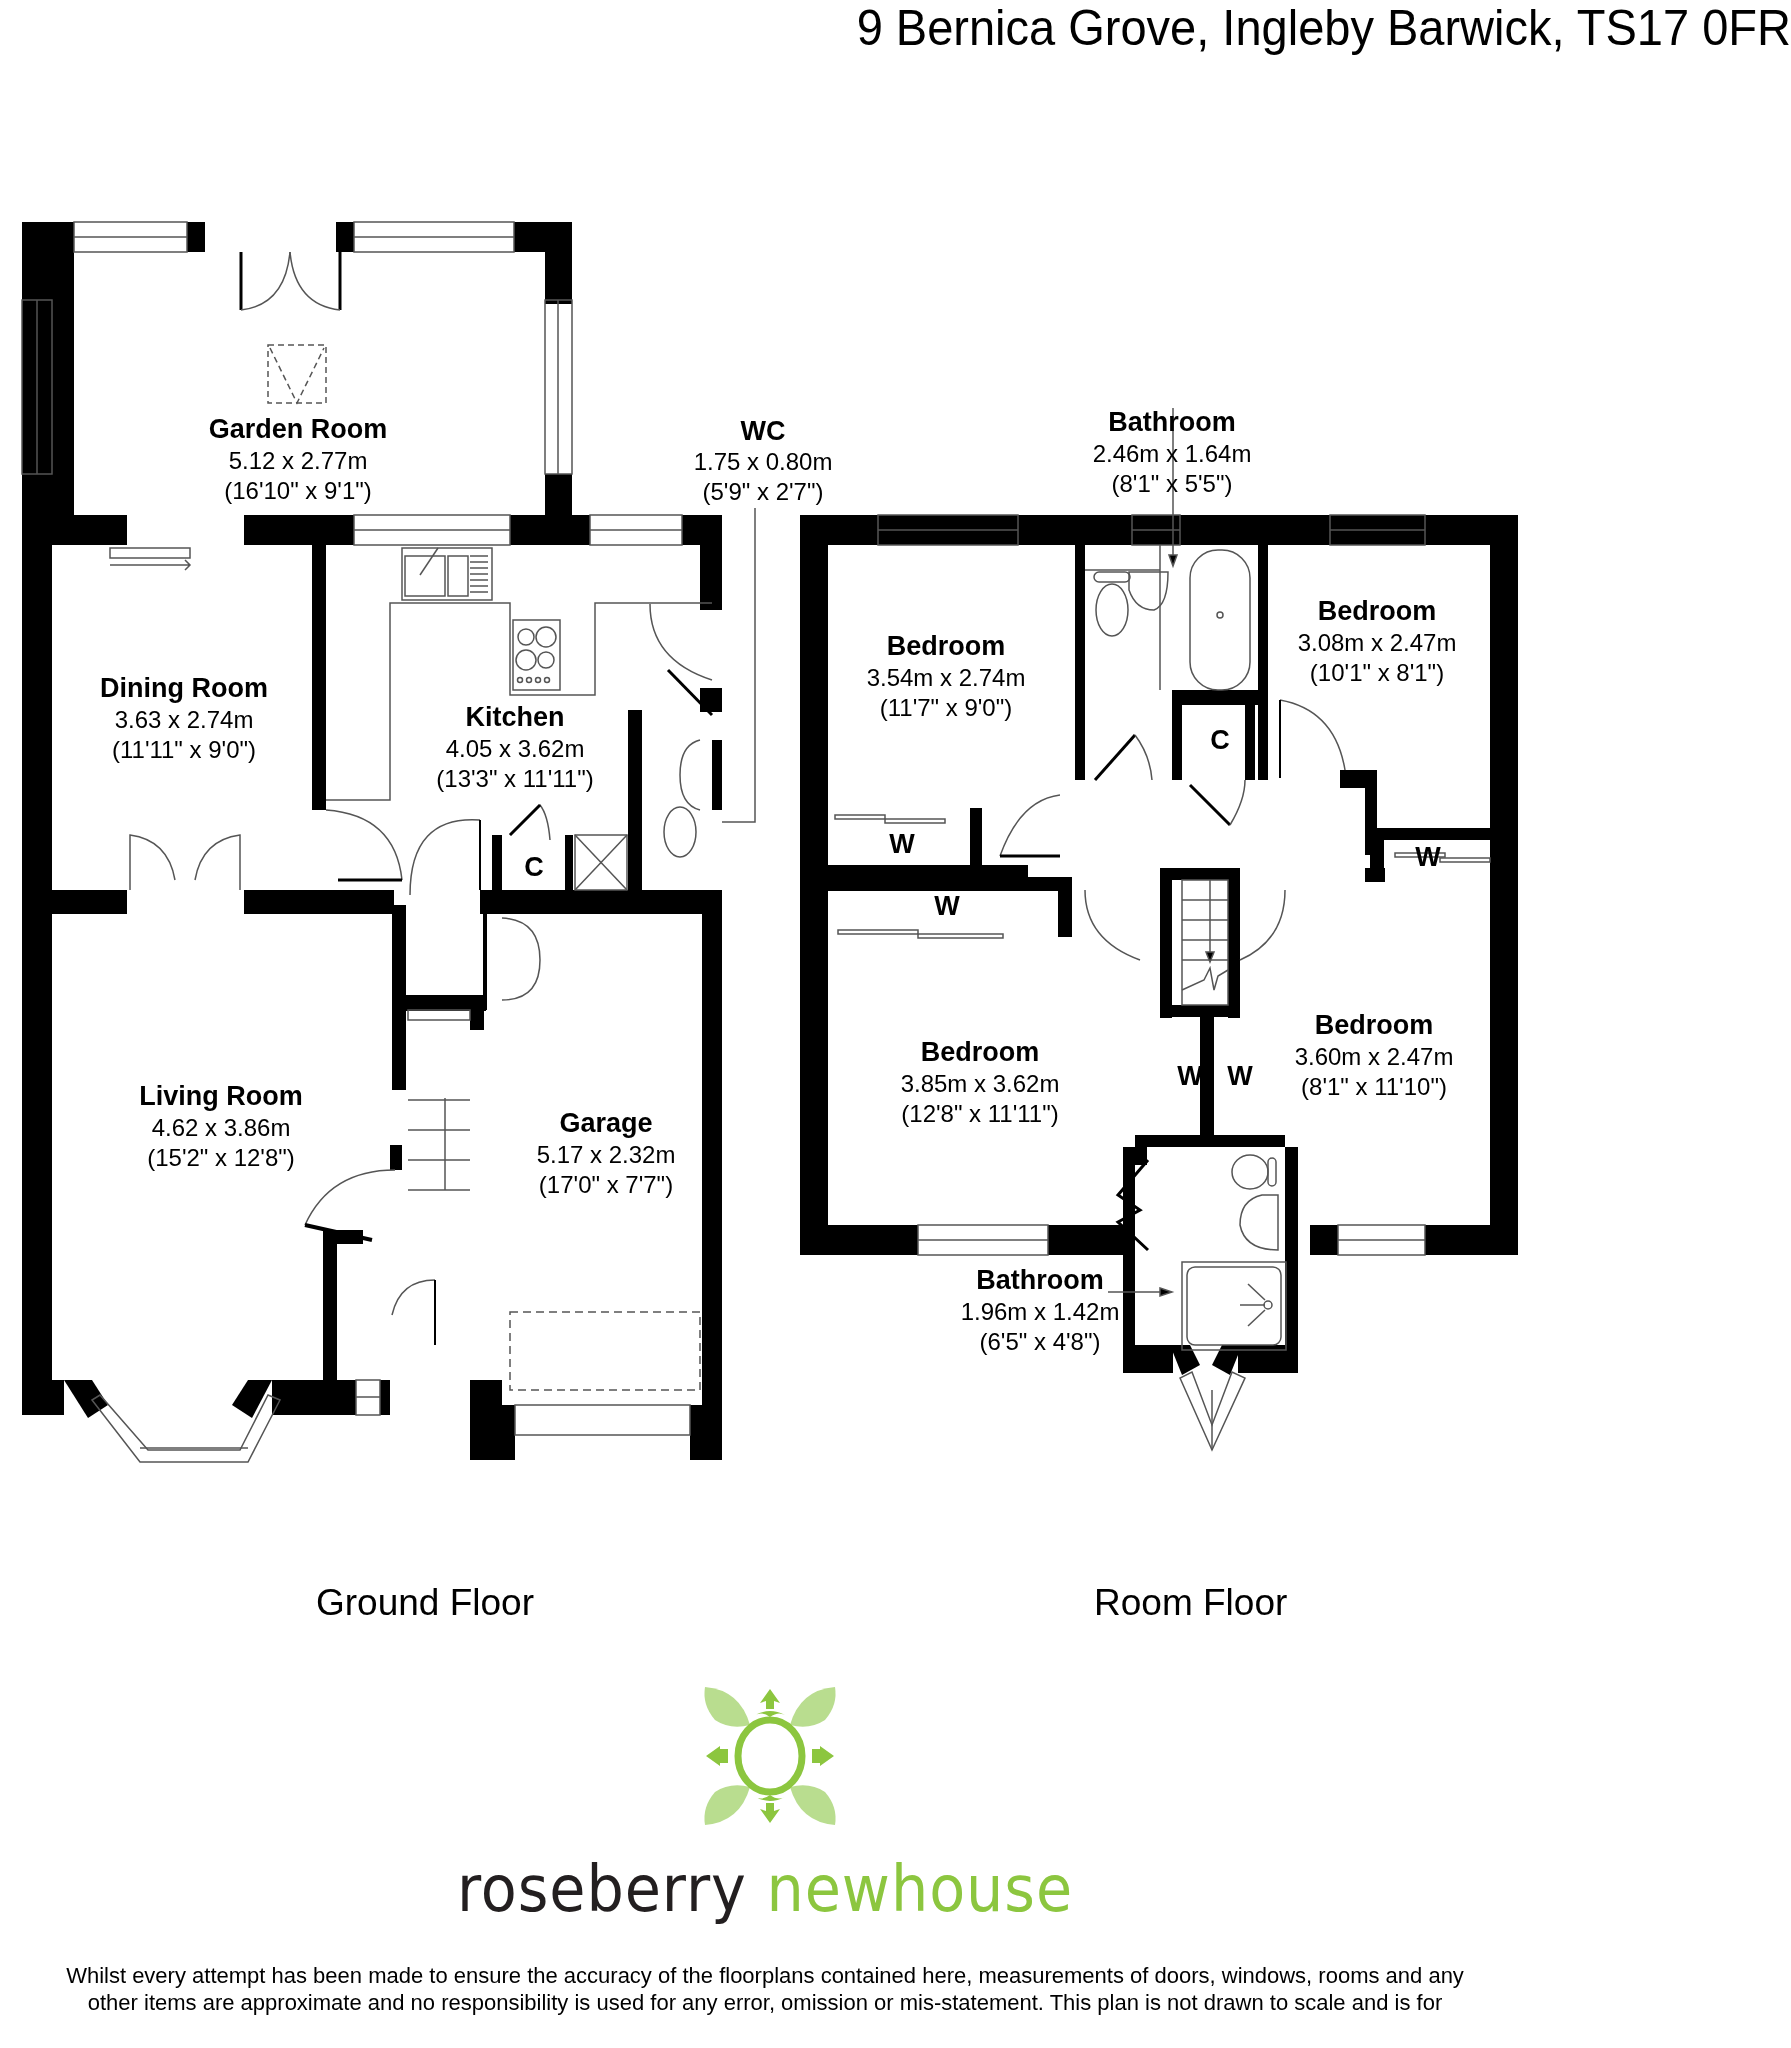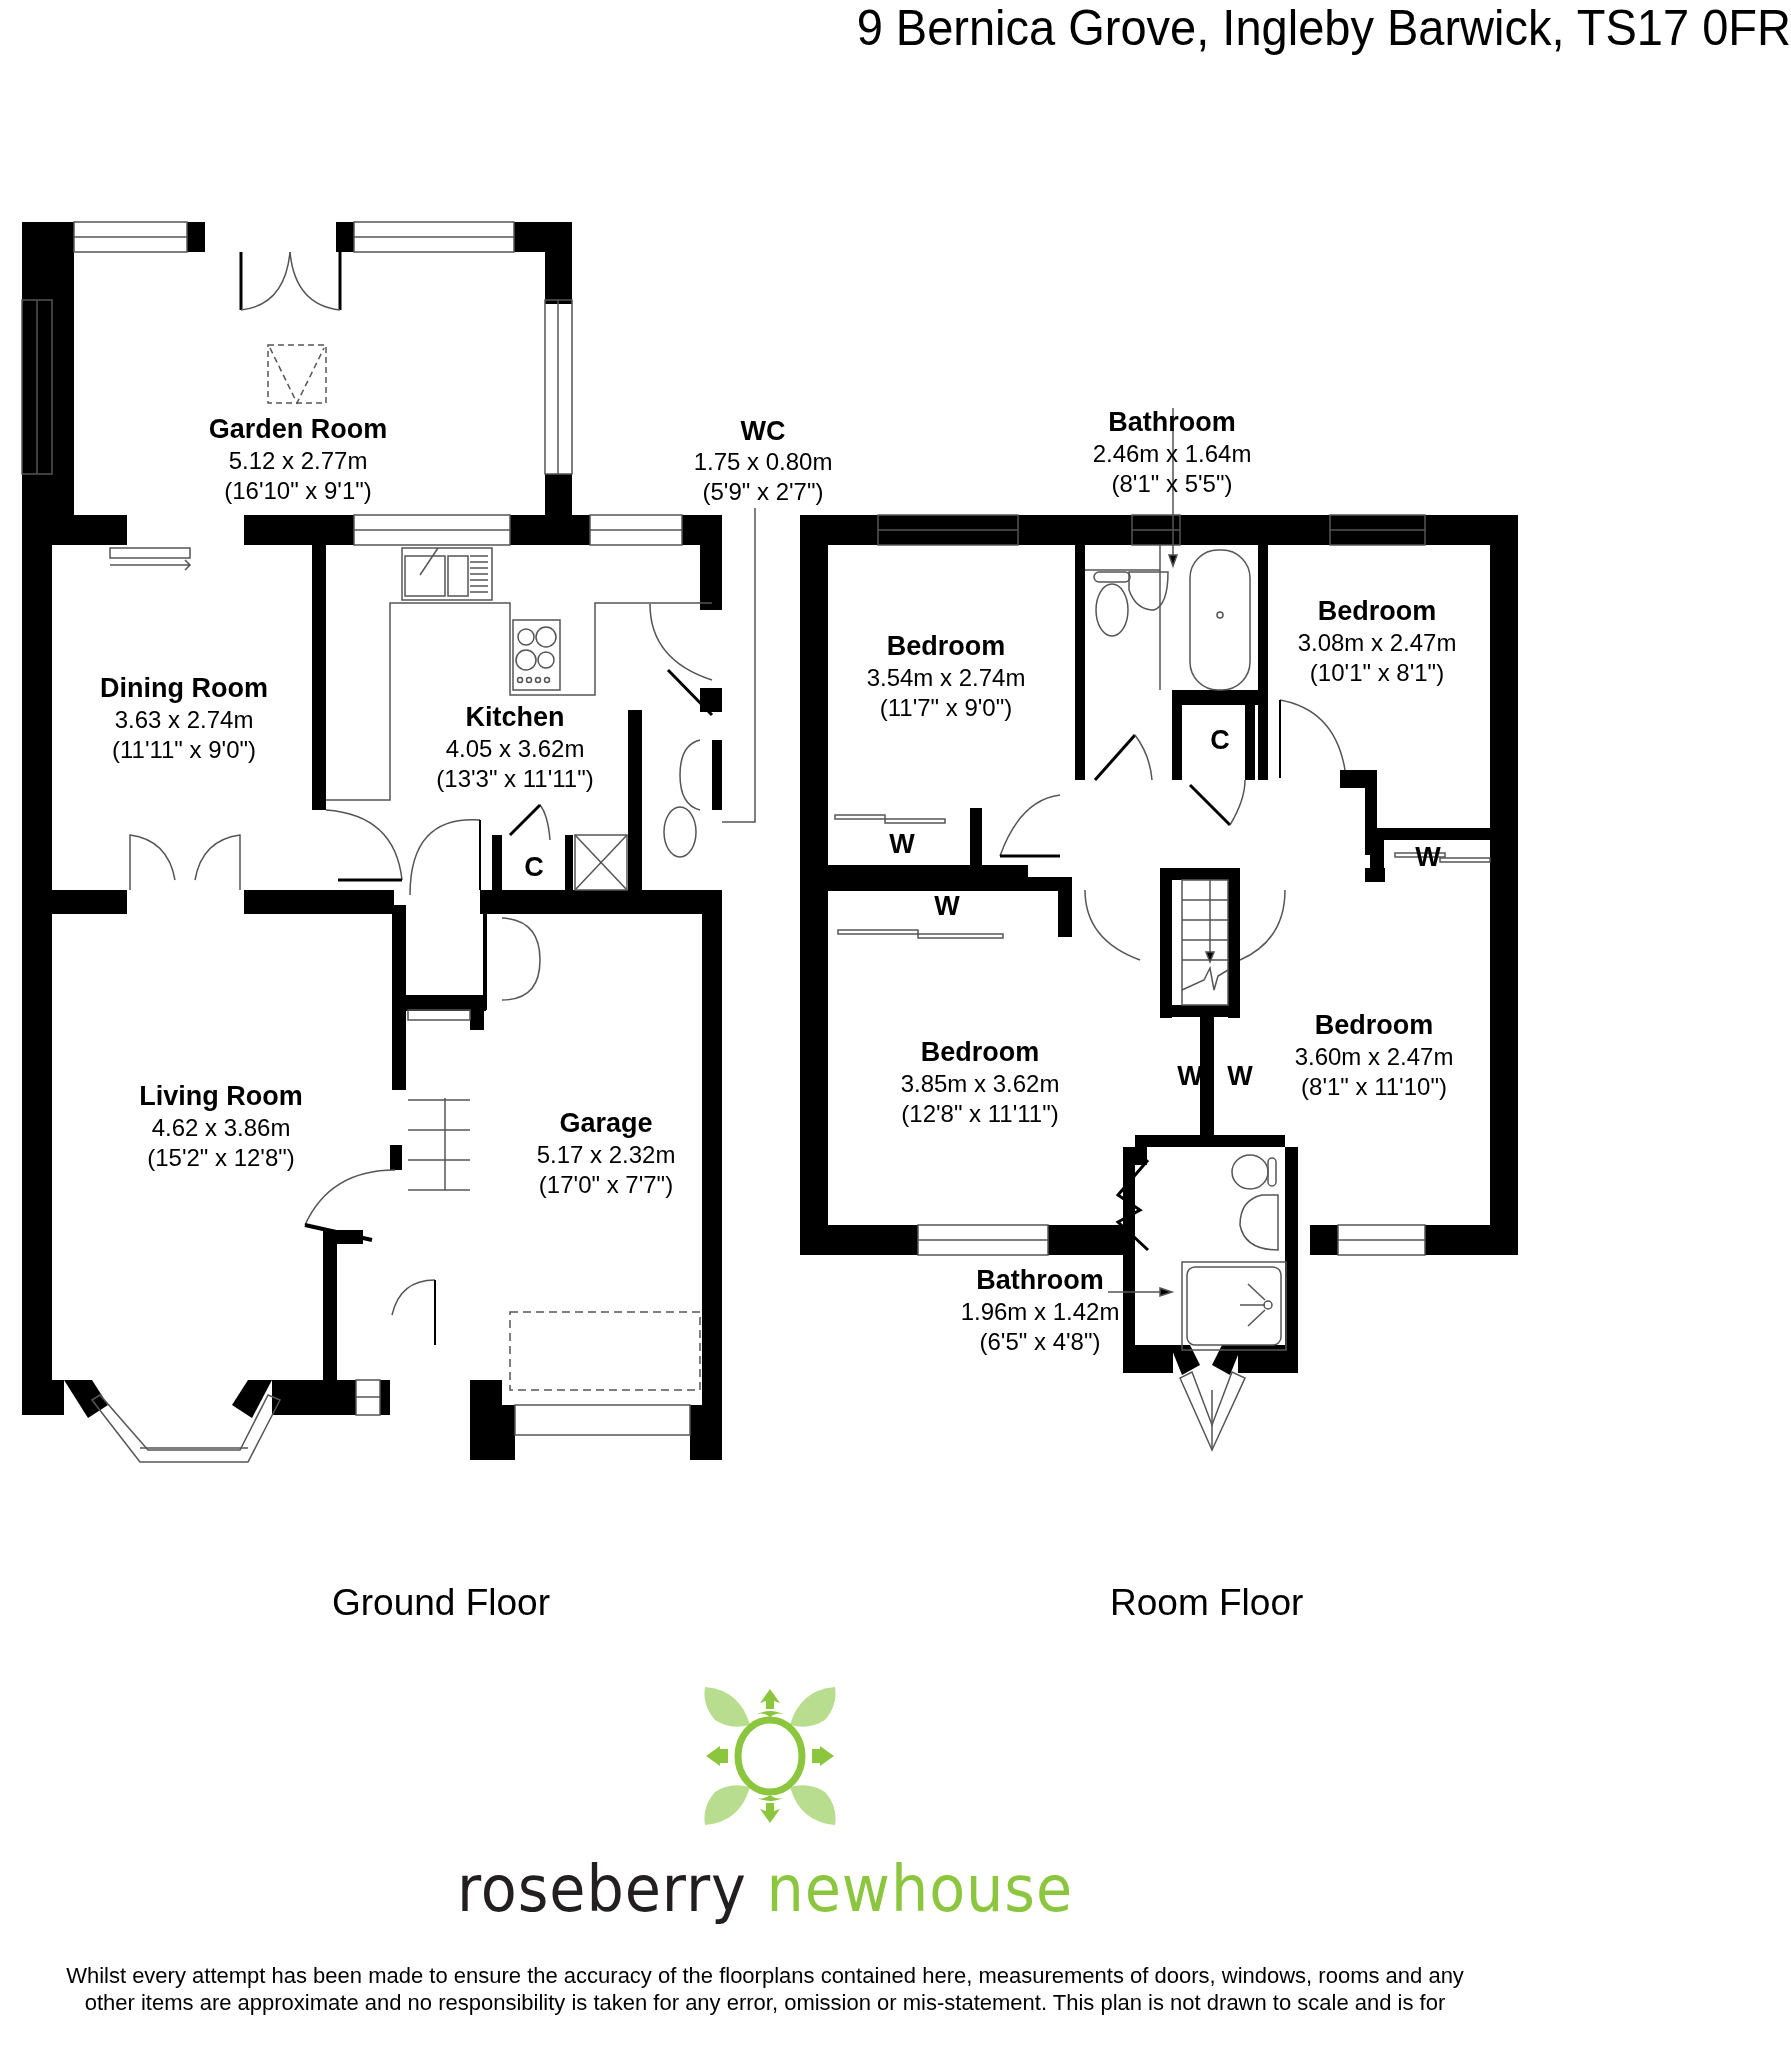--- a/index.html
+++ b/index.html
@@ -2,21 +2,21 @@
 <html><head>
 <meta charset="utf-8">
 <style>
   html, body { margin:0; padding:0; background:#ffffff; }
   body { width:1791px; height:2048px; position:relative; overflow:hidden; font-family:"Liberation Sans", sans-serif; color:#000; }
   #plan { position:absolute; left:0; top:0; width:1791px; height:2048px; }
   .title { position:absolute; right:0; top:0; font-size:50px; line-height:56px; white-space:nowrap; transform:scaleX(0.94); transform-origin:right top; }
   .room-label { font-family:"Liberation Sans", sans-serif; text-anchor:middle; }
   .rn { font-weight:bold; font-size:27px; }
   .rd { font-size:24px; }
-  .floor-label { position:absolute; font-size:37px; white-space:nowrap;margin-left:16px; }
+  .floor-label { position:absolute; font-size:37px; white-space:nowrap; }
   .brand { position:absolute; left:0; width:1530px; top:1852px; text-align:center; font-size:64px; letter-spacing:1px; white-space:nowrap; font-family:"DejaVu Sans", sans-serif; font-weight:normal; transform:scaleX(0.92); }
   .brand .b1 { color:#231f20; }
   .brand .b2 { color:#8cc63f; }
   .disclaimer { position:absolute; left:0; width:1530px; top:1962px; text-align:center; font-size:22px; line-height:27px; }
   .logo { position:absolute; left:700px; top:1685px; width:140px; height:142px; }
 </style>
 </head>
 <body>
 
 <div class="title">9 Bernica Grove, Ingleby Barwick, TS17 0FR</div>
@@ -371,14 +371,14 @@
   <ellipse cx="70" cy="71" rx="32" ry="36" fill="none" stroke="#8cc63f" stroke-width="7"></ellipse>
 </svg>
 
 <div class="brand">
   <span class="b1">roseberry</span>
   <span class="b2">newhouse</span>
 </div>
 
 <div class="disclaimer">
   <div>Whilst every attempt has been made to ensure the accuracy of the floorplans contained here, measurements of doors, windows, rooms and any</div>
-  <div>other items are approximate and no responsibility is taken for any error, omission or mis-statement. This plan is not drawn to scale and is for</div>
+  <div>other items are approximate and no responsibility is used for any error, omission or mis-statement. This plan is not drawn to scale and is for</div>
 </div>
 
 </body></html>

